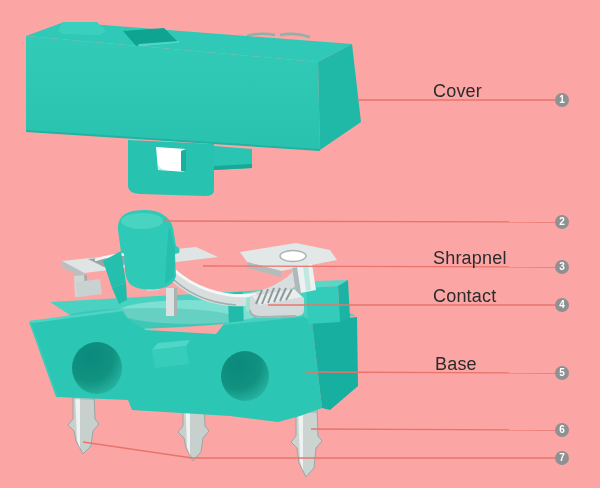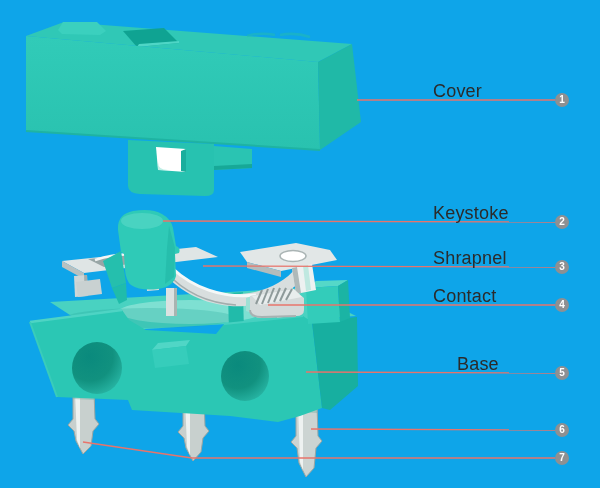--- a/index.html
+++ b/index.html
@@ -1,17 +1,17 @@
 <!DOCTYPE html>
 <html style="--body-teal: #2ec9b6; --teal-top: #45d2c1; --teal-dark: #1fb9a7; --teal-shadow: #0f998a; --metal-light: #e9eded; --metal-mid: #c6cdcd; --metal-dark: #9ba5a5; --leader-line: #e8746b; --badge-bg: #8e9092; --badge-text: #ffffff; --label-text: #2b2b2b; --background: #ffffff;"><head>
 <meta charset="utf-8">
 <style>
   html,body{margin:0;padding:0;background:#ffffff;}
   .stage{
-    position:relative;width:600px;height:488px;background:#0ea5e9;overflow:hidden;
+    position:relative;width:600px;height:488px;background:#fca5a5;overflow:hidden;
     font-family:"Liberation Sans","DejaVu Sans",sans-serif;
   }
   .stage svg{position:absolute;left:0;top:0;}
   .part-label{
     position:absolute;height:20px;line-height:20px;
     font-size:18px;letter-spacing:.2px;color:var(--label-text,#2b2b2b);
     white-space:nowrap;
   }
   .num-badge{
     position:absolute;width:14px;height:14px;border-radius:50%;
@@ -174,24 +174,23 @@
       <line x1="163" y1="221" x2="555" y2="222"></line>
       <line x1="203" y1="266" x2="555" y2="267"></line>
       <line x1="268" y1="305" x2="555" y2="305"></line>
       <line x1="306" y1="372" x2="555" y2="373"></line>
       <line x1="311" y1="429" x2="555" y2="430"></line>
       <polyline points="83,442 192,458 555,458"></polyline>
     </g>
   </svg>
 
   <div class="part-label" style="left:433px;top:81px">Cover</div>
-  <div class="part-label" style="left:433px;top:203px">Keystoke</div>
   <div class="part-label" style="left:433px;top:286px">Contact</div>
   <div class="part-label" style="left:433px;top:248px">Shrapnel</div>
-  <div class="part-label" style="left:457px;top:354px">Base</div>
+  <div class="part-label" style="left:435px;top:354px">Base</div>
 
   <div class="num-badge" style="left:555px;top:93px">1</div>
   <div class="num-badge" style="left:555px;top:215px">2</div>
   <div class="num-badge" style="left:555px;top:260px">3</div>
   <div class="num-badge" style="left:555px;top:298px">4</div>
   <div class="num-badge" style="left:555px;top:366px">5</div>
   <div class="num-badge" style="left:555px;top:423px">6</div>
   <div class="num-badge" style="left:555px;top:451px">7</div>
 
 </div>

